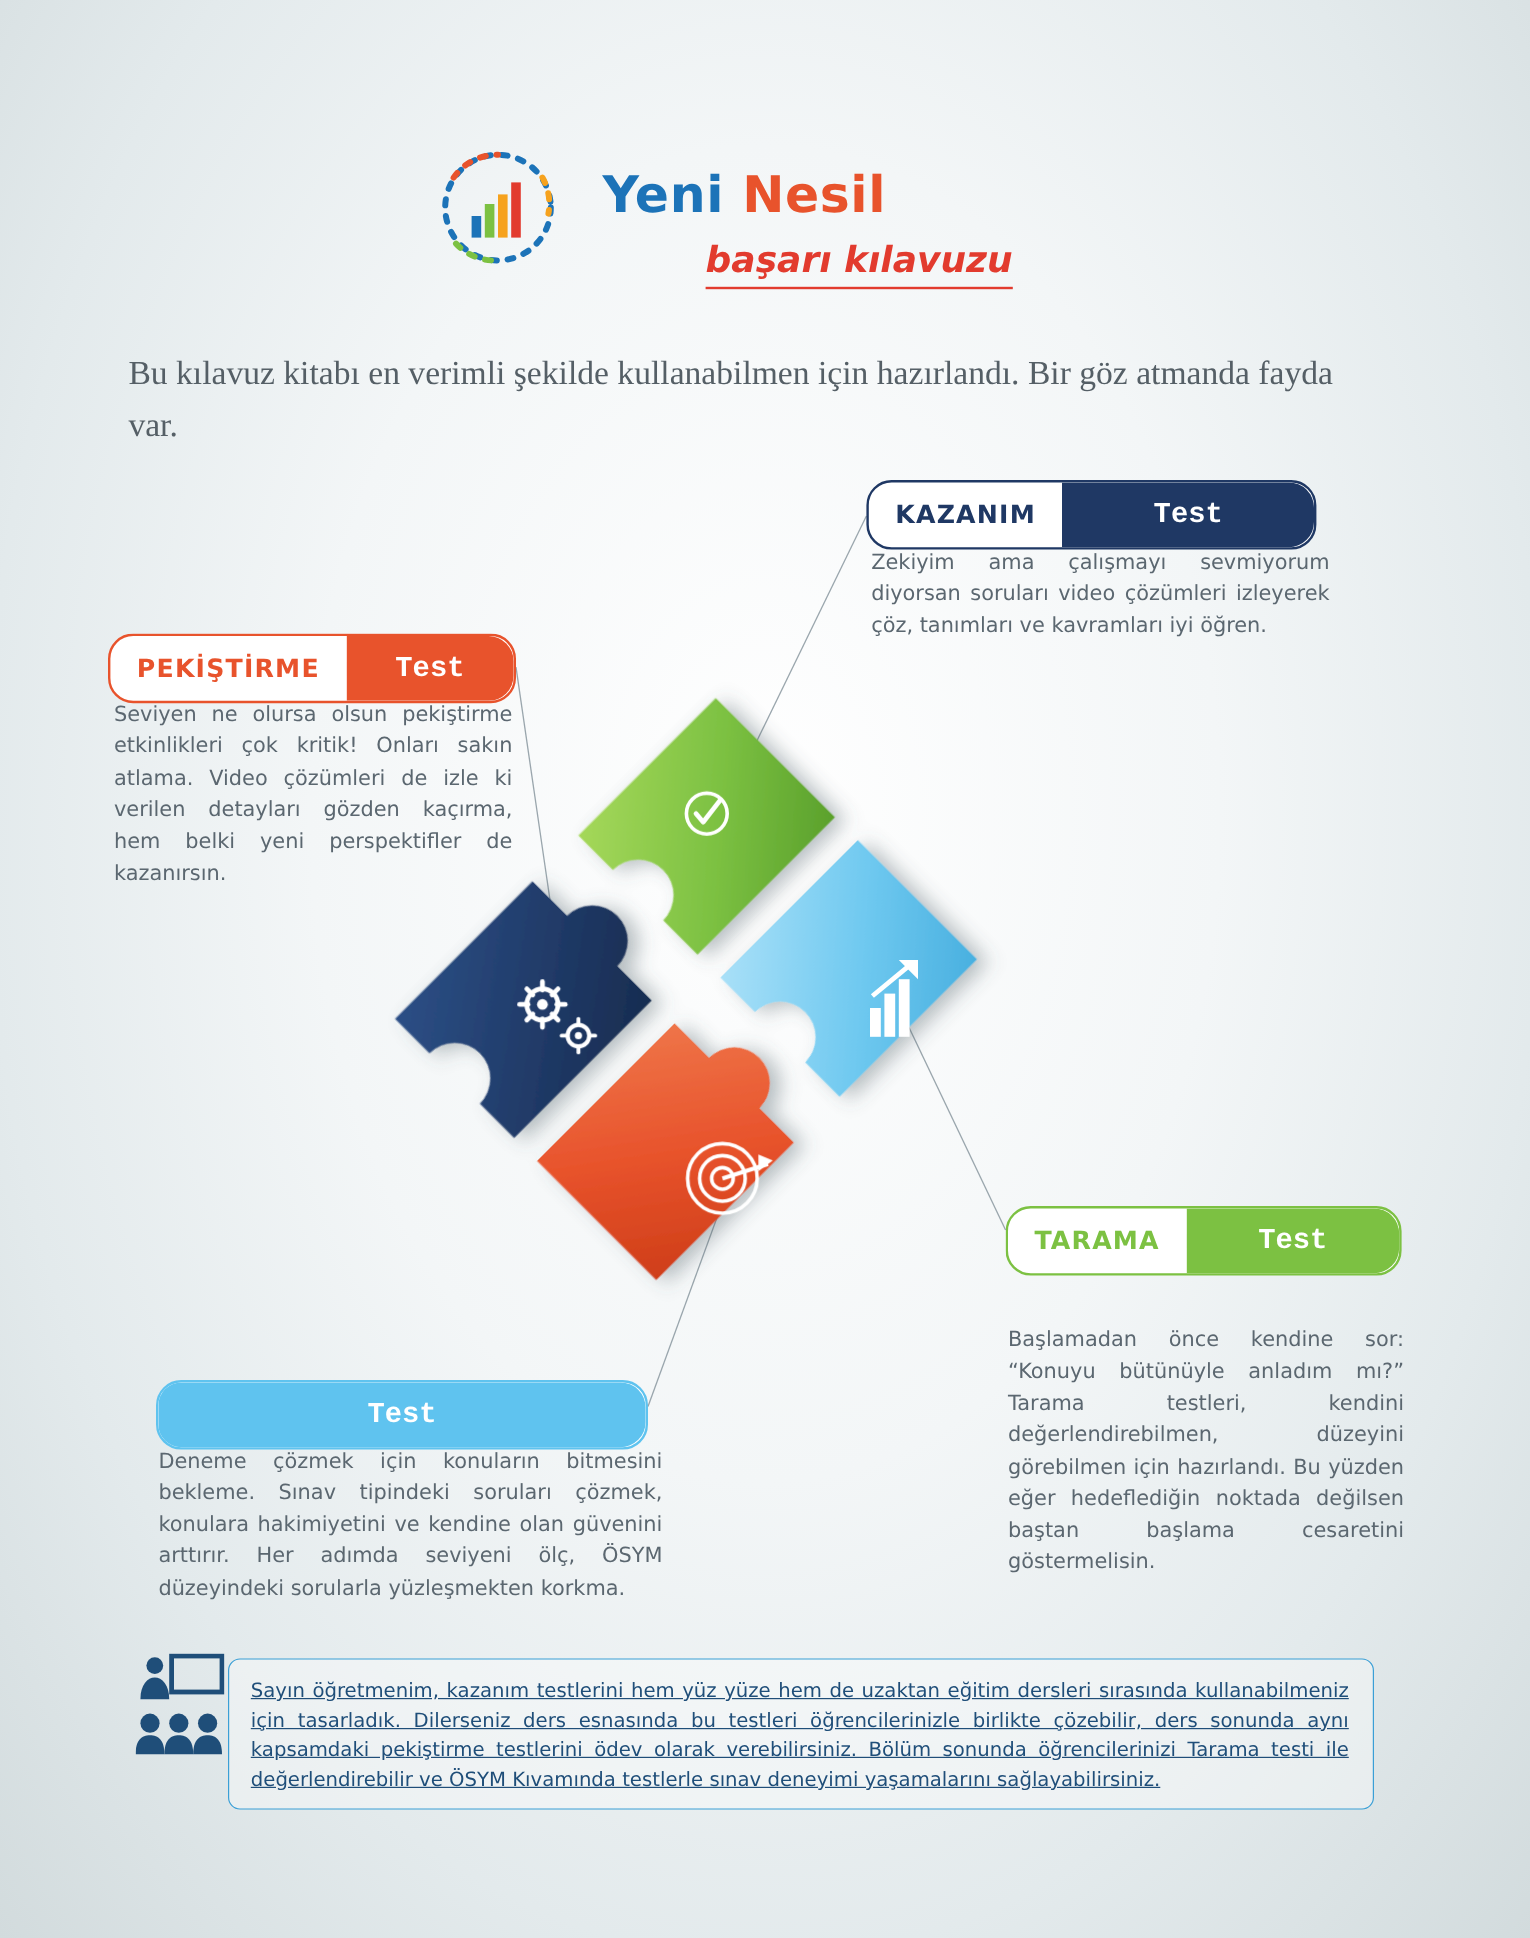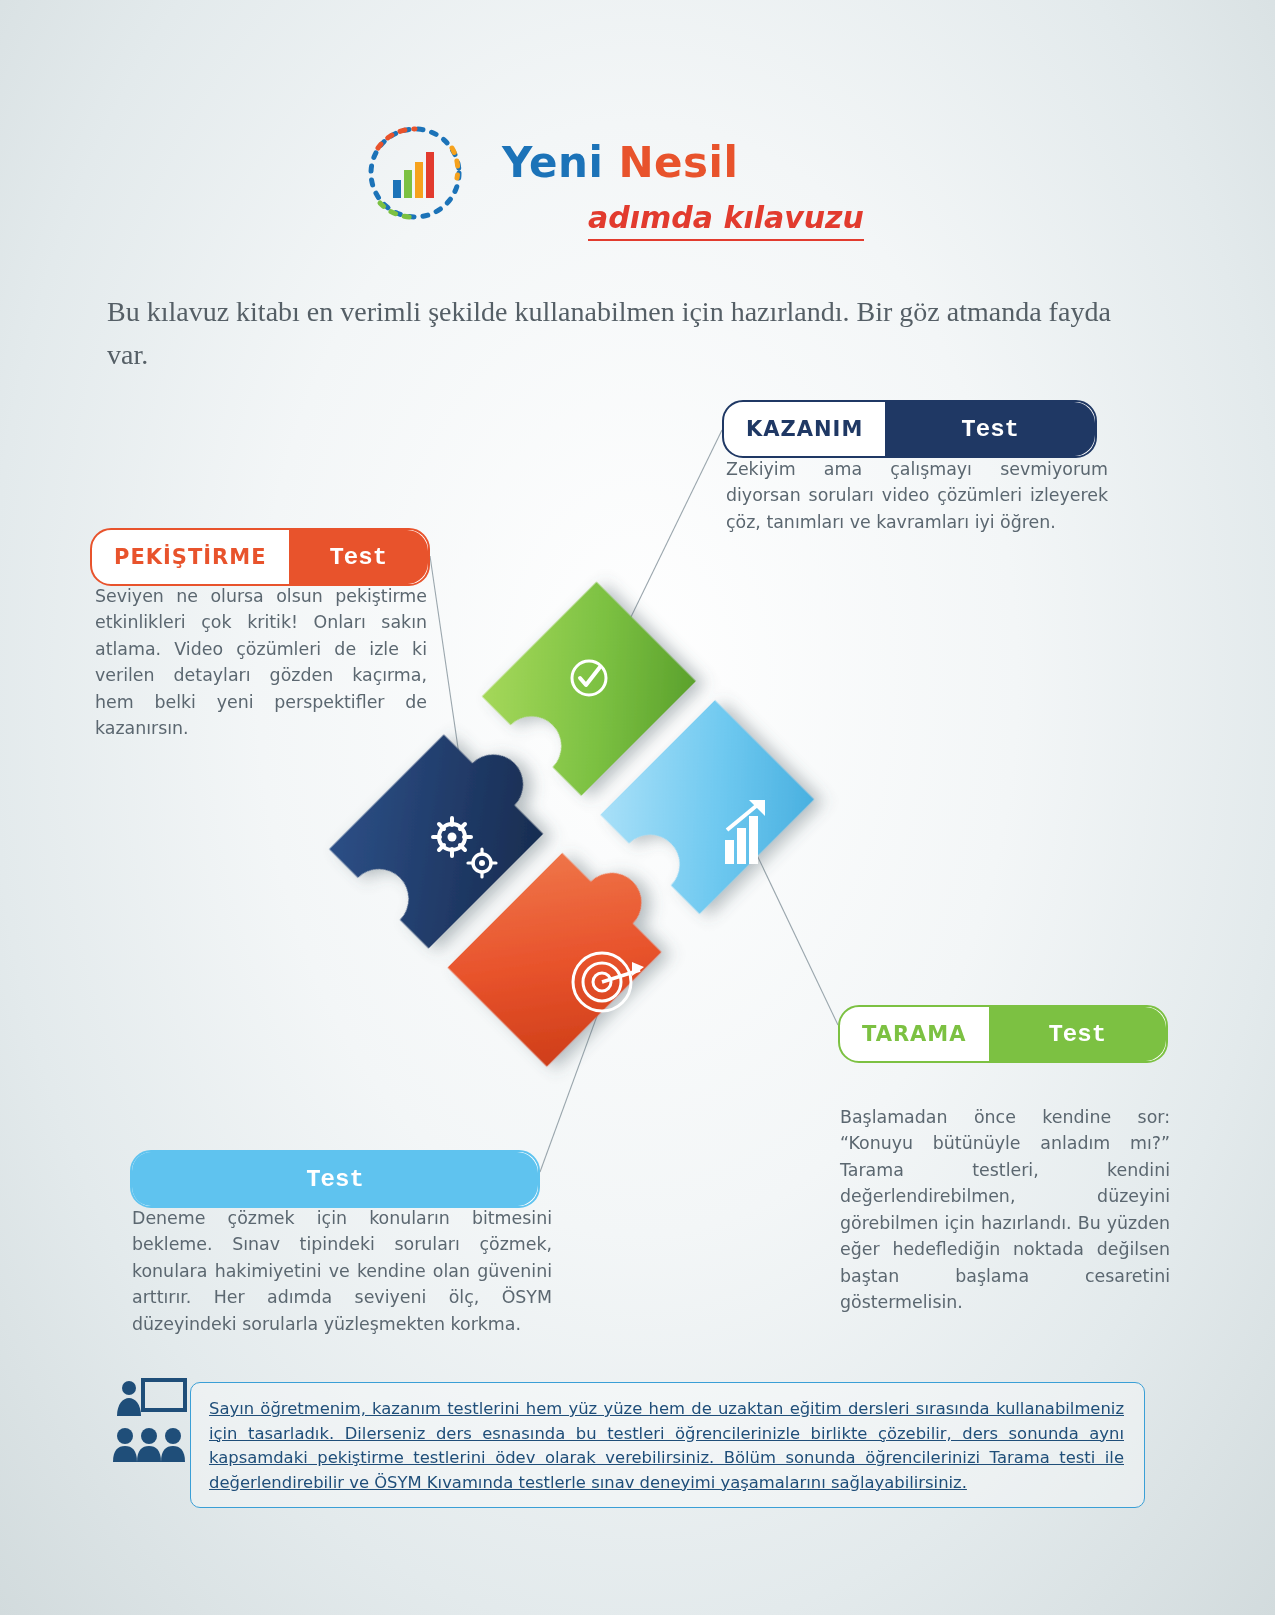--- a/index.html
+++ b/index.html
@@ -207,21 +207,21 @@
         <rect x="44" y="52" width="8" height="28" fill="#7cc142"></rect>
         <rect x="55" y="44" width="8" height="36" fill="#f6a21d"></rect>
         <rect x="66" y="34" width="8" height="46" fill="#e23b2e"></rect>
       </g>
     </svg>
   </div>
   <div id="logo-title">
     <span>Yeni</span>
     <span class="accent">Nesil</span>
   </div>
-  <div id="logo-sub">adımda kılavuzu</div>
+  <div id="logo-sub">başarı kılavuzu</div>
 </div>
 
 <div id="intro">Bu kılavuz kitabı en verimli şekilde kullanabilmen için hazırlandı. Bir göz atmanda fayda var.</div>
 
 <svg id="leaders">
   <g stroke="#9aa6ad" stroke-width="1.1" fill="none">
     <line x1="722" y1="430" x2="610" y2="660"></line>
     <line x1="430" y1="556" x2="470" y2="830"></line>
     <line x1="838" y1="1025" x2="745" y2="830"></line>
     <line x1="540" y1="1172" x2="612" y2="975"></line>

